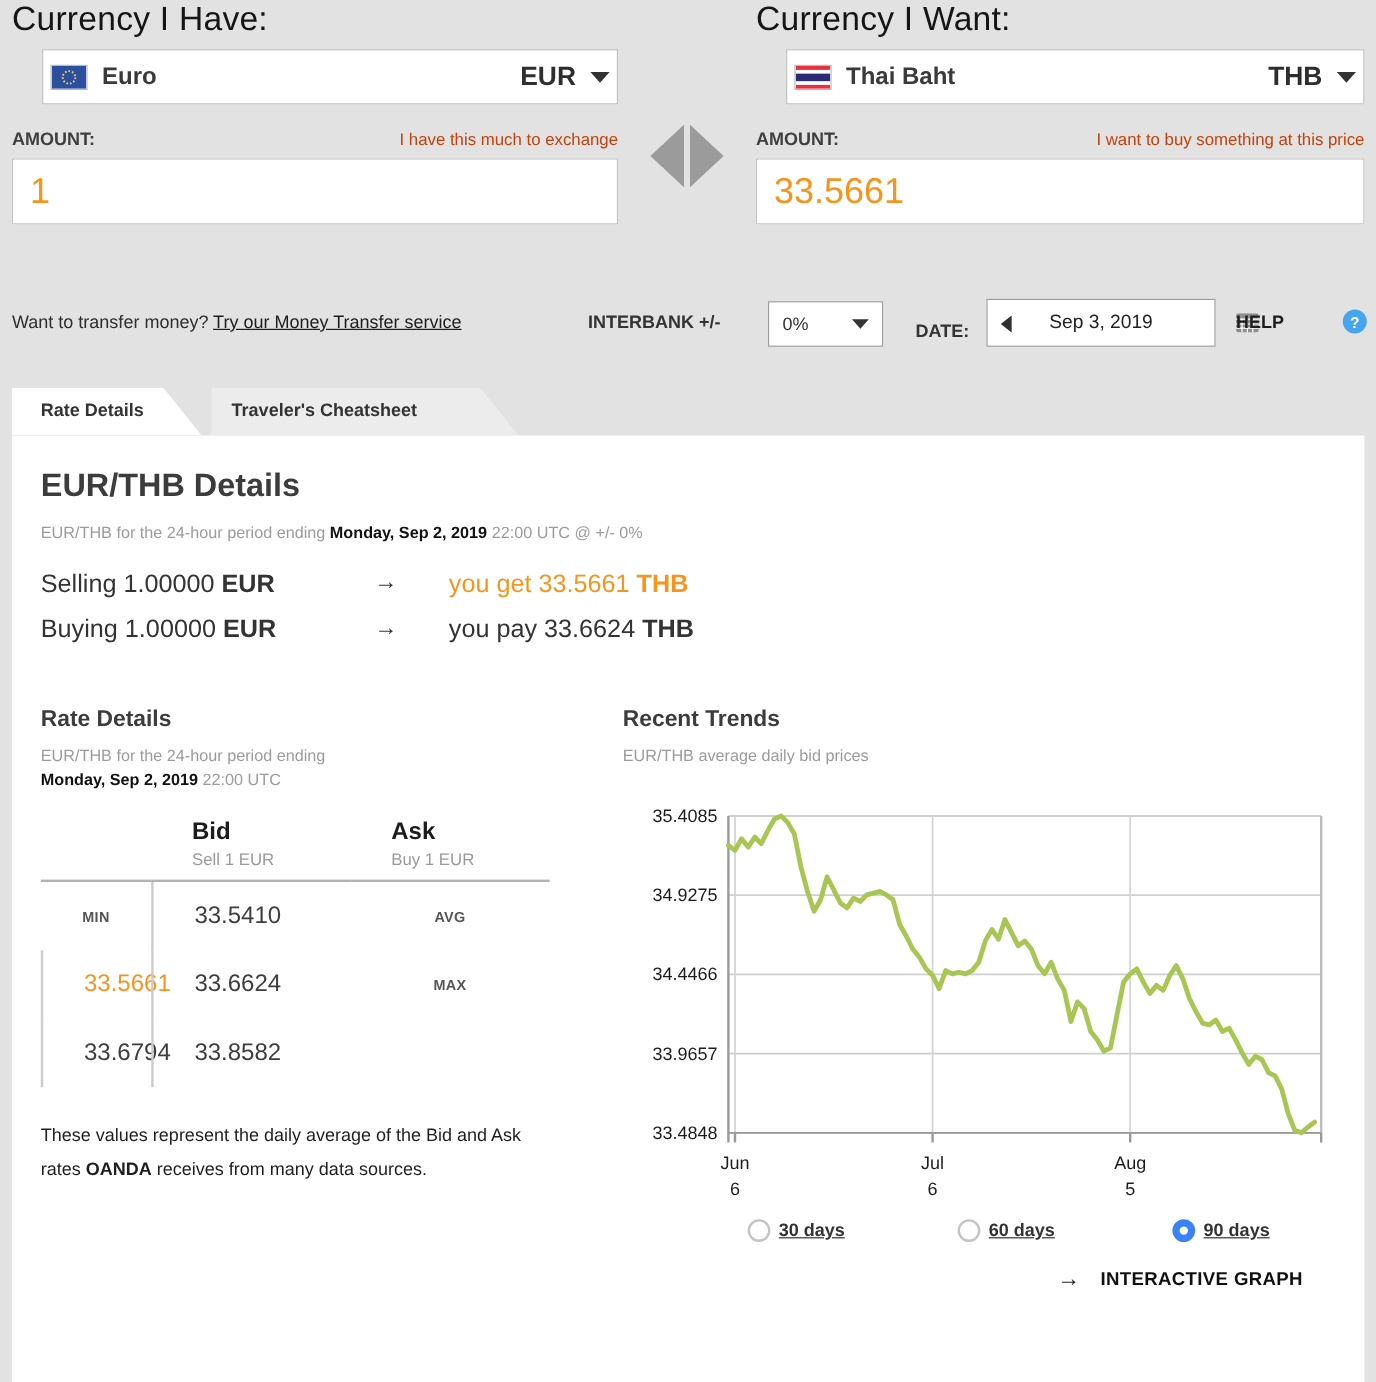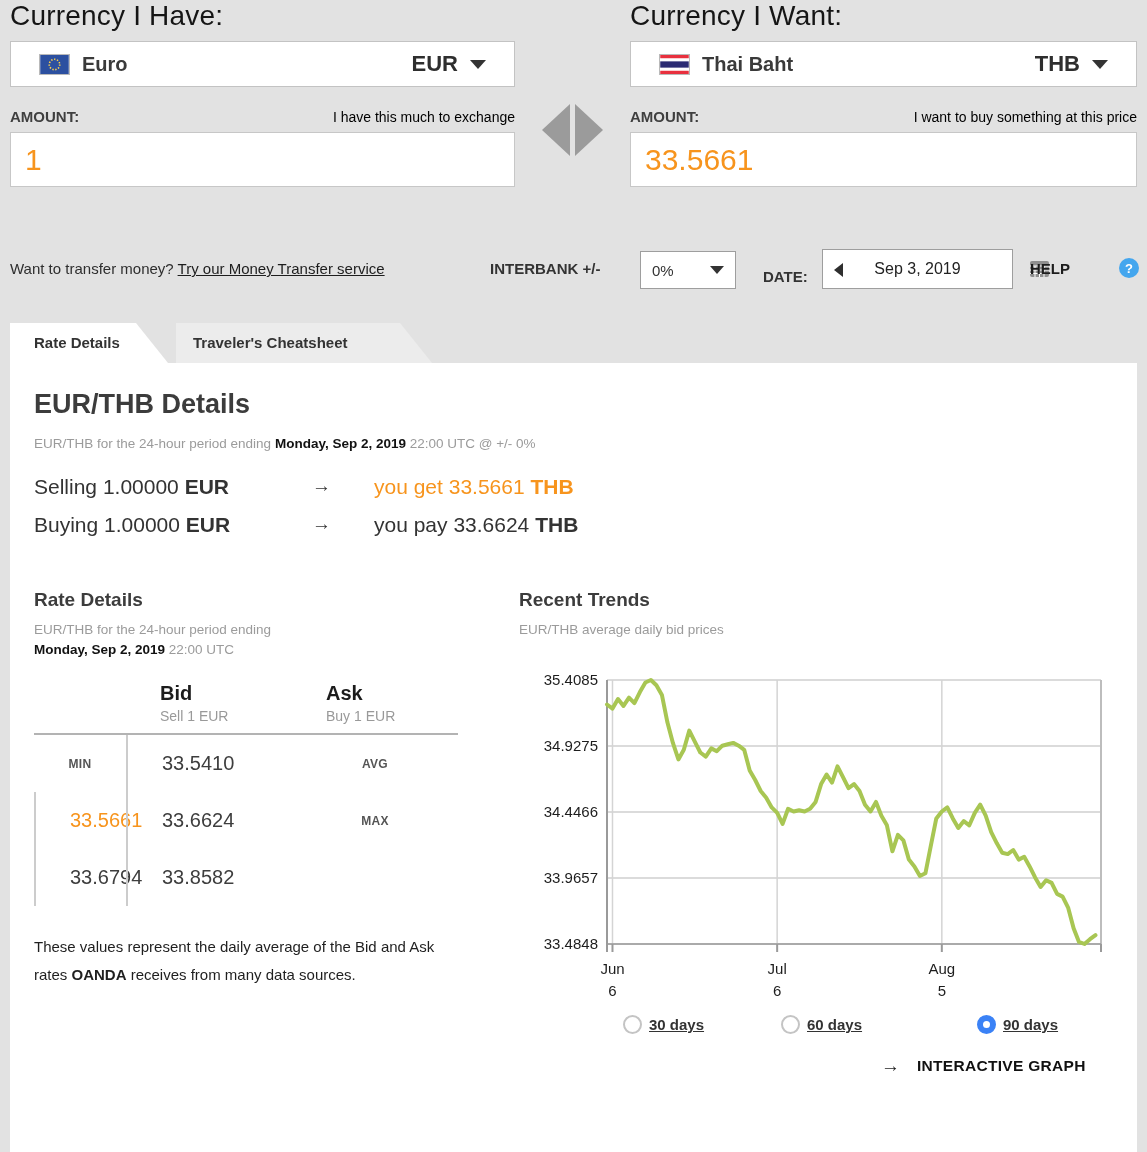--- a/index.html
+++ b/index.html
@@ -10,31 +10,31 @@
   }
   #app { position:absolute; inset:0; }
 
   
   .cur-col { position:absolute; top:0; }
   .cur-col.left  { left:10px;  width:505px; }
   .cur-col.right { left:630px; width:507px; }
   .cur-title { font-size:28px; font-weight:400; color:#151515; letter-spacing:.2px; }
   .cur-select {
     margin-top:9px; height:46px; background:#fff; border:1px solid #c3c3c3;
-    display:flex; align-items:center; padding:0 28px; cursor:pointer;
+    display:flex; align-items:center; padding:0 6px; cursor:pointer;margin-left:25px;
   }
   .flag { width:31px; height:21px; display:inline-flex; border:1px solid #b9b9b9; flex:0 0 auto; }
   .flag svg { width:100%; height:100%; display:block; }
   .cur-name { font-size:20px; font-weight:bold; color:#3a3a3a; margin-left:12px; }
   .cur-code { font-size:22px; font-weight:bold; color:#2e2e2e; margin-left:auto; }
   .caret { width:0; height:0; border-left:8px solid transparent; border-right:8px solid transparent;
            border-top:9px solid #333; margin-left:12px; }
   .amount-row { margin-top:21px; display:flex; align-items:baseline; justify-content:space-between; }
   .amount-label { font-size:15px; font-weight:bold; color:#3f3f3f; }
-  .amount-hint { font-size:14px; color:#000000; }
+  .amount-hint { font-size:14px; color:#c2410c; }
   .amount-input {
     margin-top:7px; width:100%; height:55px; border:1px solid #c7c7c7; background:#fff;
     font-family:"Liberation Sans","DejaVu Sans",sans-serif;
     font-size:30px; color:#f7941d; padding:0 14px; outline:none;
   }
   .swap { position:absolute; left:542px; top:104px; display:flex; }
   .swap .tri-l { width:0; height:0; border-top:26px solid transparent; border-bottom:26px solid transparent;
                  border-right:28px solid #9b9b9b; }
   .swap .tri-r { width:0; height:0; border-top:26px solid transparent; border-bottom:26px solid transparent;
                  border-left:28px solid #9b9b9b; margin-left:5px; }
@@ -279,21 +279,21 @@
             <line x1="88" x2="582" y1="284" y2="284" stroke="#9a9a9a" stroke-width="1.5"></line>
             <polyline points="88.0,44.5 93.5,48.6 99.0,39.0 104.5,45.9 110.0,37.6 115.4,43.1 120.9,32.1 126.4,22.5 131.9,20.0 137.4,25.3 142.9,34.9 148.4,62.3 153.9,82.9 159.4,99.4 164.8,89.8 170.3,70.6 175.8,81.6 181.3,92.5 186.8,96.6 192.3,88.4 197.8,91.2 203.3,85.7 208.8,84.3 214.2,82.9 219.7,85.7 225.2,89.8 230.7,110.4 236.2,120.0 241.7,131.0 247.2,137.8 252.7,147.4 258.2,152.9 263.6,163.9 269.1,148.8 274.6,151.5 280.1,150.2 285.6,151.5 291.1,148.8 296.6,141.9 302.1,124.1 307.6,114.5 313.0,122.7 318.5,106.3 324.0,117.2 329.5,128.2 335.0,124.1 340.5,131.0 346.0,144.7 351.5,151.5 357.0,141.9 362.4,155.7 367.9,165.3 373.4,191.3 378.9,174.9 384.4,180.4 389.9,199.6 395.4,206.4 400.9,216.0 406.4,213.3 411.8,185.8 417.3,158.4 422.8,151.5 428.3,147.4 433.8,158.4 439.3,168.0 444.8,161.1 450.3,165.3 455.8,152.9 461.2,144.7 466.7,155.7 472.2,172.1 477.7,183.1 483.2,192.7 488.7,194.1 494.2,190.0 499.7,199.6 505.2,196.8 510.6,206.4 516.1,217.4 521.6,227.0 527.1,220.2 532.6,222.9 538.1,233.9 543.6,236.6 549.1,247.6 554.6,268.2 560.0,281.9 565.5,284.0 571.0,279.2 576.5,275.1" fill="none" stroke="#a8c653" stroke-width="4" stroke-linejoin="round" stroke-linecap="round"></polyline>
           </svg>
       </div>
 
       <div class="radio-row">
         <span class="radio-item" style="left:104px">
           <span class="radio"></span>
           <span class="lbl">30 days</span>
         </span>
-        <span class="radio-item" style="left:262px">
+        <span class="radio-item" style="left:279px">
           <span class="radio"></span>
           <span class="lbl">60 days</span>
         </span>
         <span class="radio-item" style="left:458px">
           <span class="radio sel"></span>
           <span class="lbl">90 days</span>
         </span>
       </div>
 
       <div class="interactive-row">

